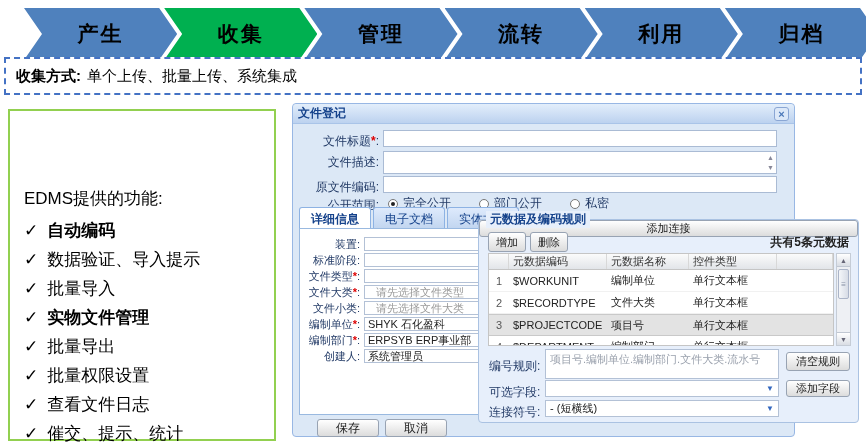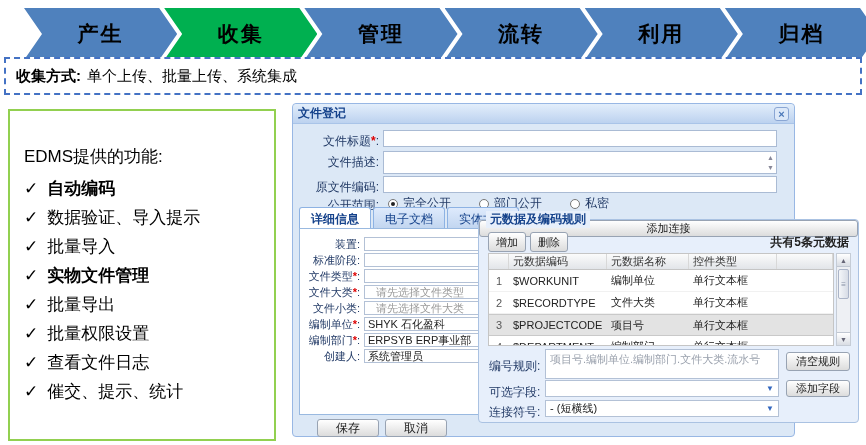--- a/index.html
+++ b/index.html
@@ -25,21 +25,21 @@
     border:2px dashed #4472c4; background:#fff; display:flex; align-items:center; padding-left:10px;
   }
   .cb-label { font-size:15px; font-weight:bold; color:#000; margin-right:6px; }
   .cb-text  { font-size:15px; color:#000; }
 
   
   .features {
     position:absolute; left:8px; top:109px; width:268px; height:332px;
     border:2px solid #92d050; background:#fff; padding:34px 6px 0 14px;
   }
-  .feat-title { font-size:17px; color:#000; margin-bottom:6px; }
+  .feat-title { font-size:17px; color:#000; margin-bottom:6px;margin-top:42px; }
   .feat-item { font-size:17px; line-height:29px; color:#000; white-space:nowrap; }
   .feat-item .check { margin-right:9px; }
   .feat-text.bold { font-weight:bold; }
 
   
   .dialog {
     position:absolute; left:292px; top:103px; width:503px; height:334px;
     background:#dce8f6; border:1px solid #98b7e4; border-radius:4px; z-index:1;
   }
   .titlebar {

